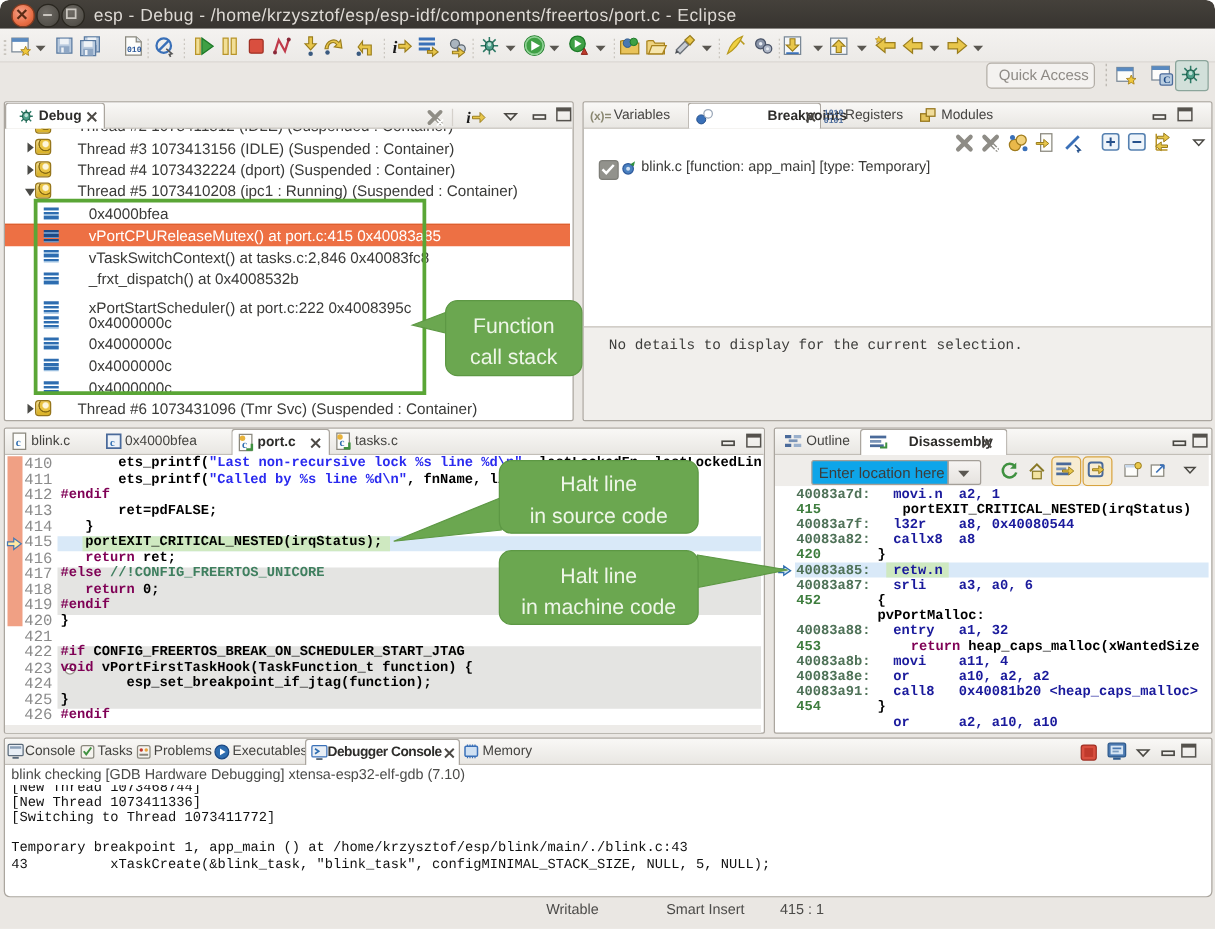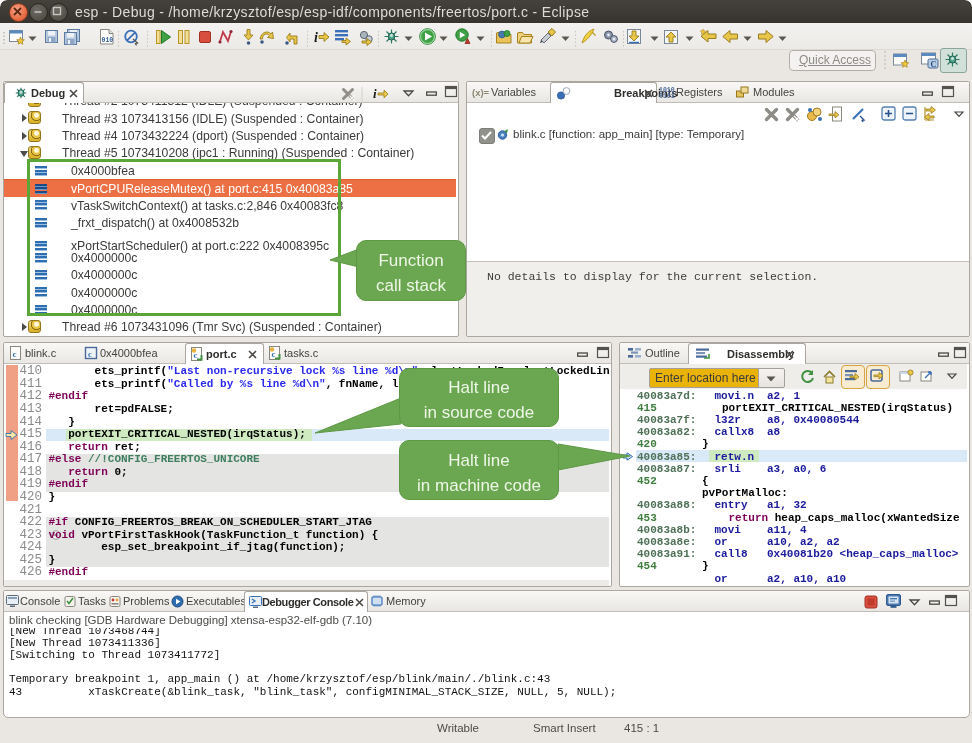--- a/index.html
+++ b/index.html
@@ -272,21 +272,21 @@
       </svg>
       <svg style="left:758px;top:7px" width="16" height="14">
         <path d="M8,0.5 L8,4 L0.5,4 L0.5,9 L8,9 L8,12.5 L15.2,6.5 Z" fill="#e8c64a" stroke="#9a7d1c" stroke-width="1"></path>
       </svg>
       <svg style="left:778px;top:13px" width="9" height="6">
         <path d="M0.5,0.5 L8.5,0.5 L4.5,5 Z" fill="#5a5751"></path>
       </svg>
     </div>
 
   <div class="abs" style="left:789px;top:50px;width:85px;height:19px;border:1px solid #b3aea7;border-radius:4px;background:#f4f2f0;"></div>
-  <div class="abs" style="left:799px;top:53px;font-size:12px;color:#8e8a85;text-decoration:underline;">Quick Access</div>
+  <div class="abs" style="left:799px;top:53px;font-size:12px;color:#8e8a85;">Quick Access</div>
   <svg style="left:883px;top:50px" width="4" height="22">
       <path d="M2,1 L2,21" stroke="#b9b5ae" stroke-width="1" stroke-dasharray="2,2"></path>
     </svg>
   <div id="persp">
       <svg style="left:893px;top:52px" width="17" height="16">
         <rect x="0.5" y="2" width="13" height="11" fill="#fdfdfb" stroke="#7a8896" stroke-width="1"></rect>
         <rect x="0.5" y="2" width="13" height="3" fill="#5a8ac0"></rect>
         <path d="M12,8 L13,10.6 L15.8,10.8 L13.7,12.6 L14.3,15.3 L12,13.9 L9.6,15.3 L10.2,12.6 L8.1,10.8 L10.9,10.6 Z" fill="#f0c83c" stroke="#a8821c" stroke-width="0.7"></path>
       </svg>
       <svg style="left:921px;top:52px" width="18" height="16">
@@ -644,21 +644,21 @@
     </div>
     <svg style="left:318px;top:7px" width="11" height="8">
         <rect x="0.7" y="3" width="9.6" height="3.2" fill="none" stroke="#4a4843" stroke-width="1.3"></rect>
       </svg>
     <svg style="left:334px;top:4px" width="12" height="11">
         <rect x="0.5" y="0.5" width="11" height="10" fill="none" stroke="#55524d" stroke-width="1.2"></rect>
         <rect x="0.5" y="0.5" width="11" height="2.6" fill="#55524d"></rect>
       </svg>
 
     <div class="abs" style="left:0;top:21px;width:347px;height:25px;background:#efedea;">
-      <div class="abs" style="left:29px;top:4px;width:108px;height:18px;background:#eab308;border:1px solid #a49f98;border-radius:2px 0 0 2px;overflow:hidden;">
+      <div class="abs" style="left:29px;top:4px;width:108px;height:18px;background:#0ea5e9;border:1px solid #a49f98;border-radius:2px 0 0 2px;overflow:hidden;">
         <div class="abs" style="left:5px;top:2px;font-size:12px;color:#3c3c3a;white-space:nowrap;">Enter location here</div>
       </div>
       <div class="abs" style="left:138px;top:4px;width:25px;height:18px;background:linear-gradient(#f6f4f2,#e6e3df);border:1px solid #a49f98;border-radius:0 2px 2px 0;">
         <svg style="left:7px;top:7px" width="10" height="6">
             <path d="M0.5,0.5 L9.5,0.5 L5,5.5 Z" fill="#5a5751"></path>
           </svg>
       </div>
       <svg style="left:180px;top:5px" width="15" height="15">
         <path d="M12,4 A5.5,5.5 0 1 0 13,9" stroke="#3f9140" stroke-width="2" fill="none"></path>
         <path d="M13,1 L13,6 L8,6 Z" fill="#3f9140"></path>

